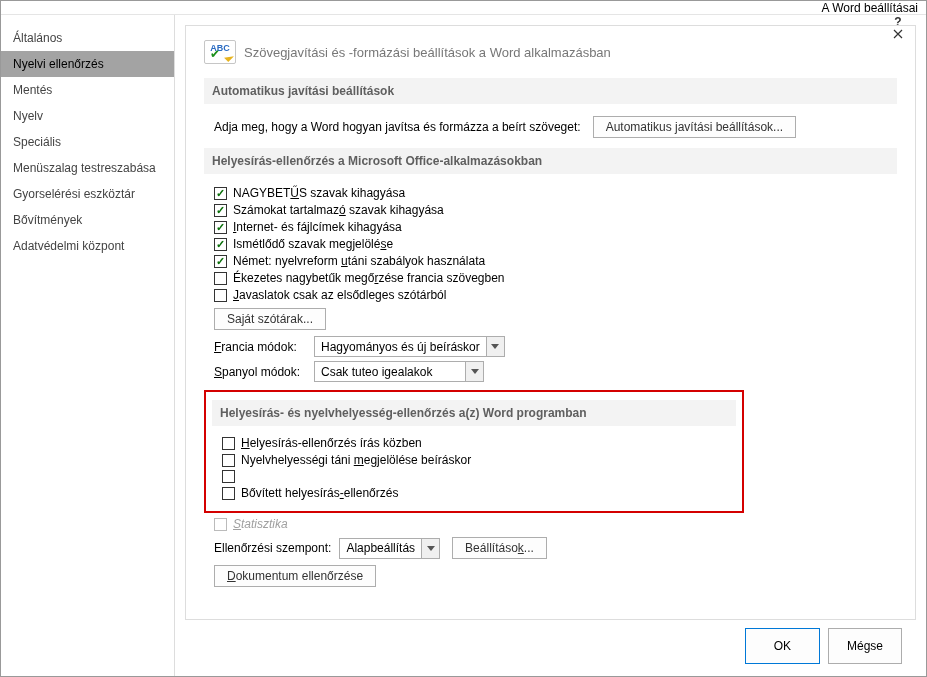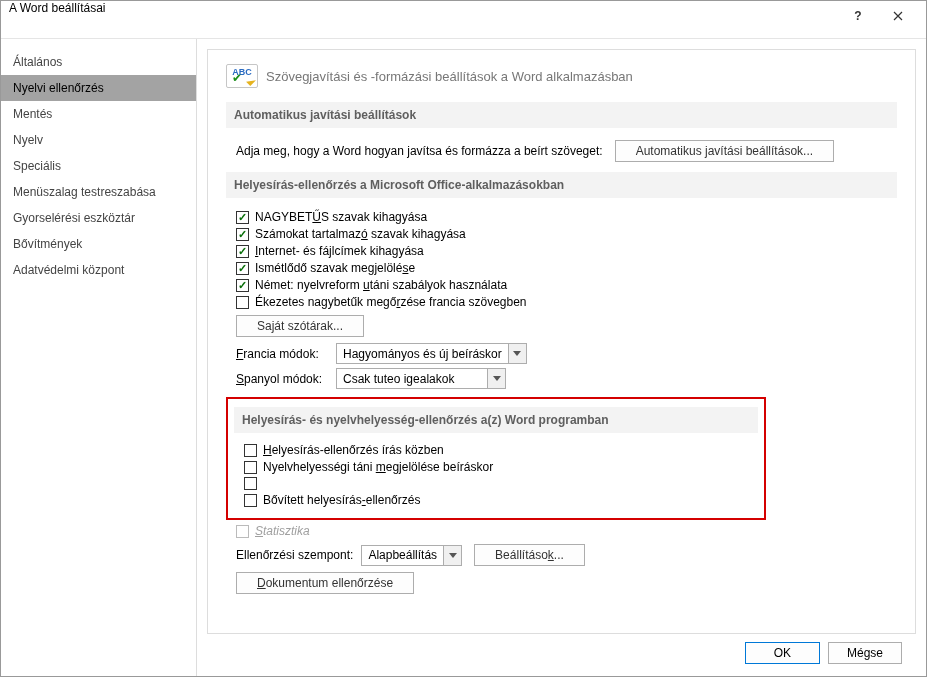--- a/index.html
+++ b/index.html
@@ -1,53 +1,53 @@
 <!DOCTYPE html>
 <html><head>
 <meta charset="utf-8">
 <style>
   * { box-sizing: border-box; font-family: "Segoe UI", Tahoma, sans-serif; font-size: 12px; }
   html, body { margin: 0; padding: 0; background: #fff; }
   .window { width: 927px; height: 677px; border: 1px solid #999; display: flex; flex-direction: column; background: #fff; position: relative; }
-  .titlebar { height: 38px; display: flex; align-items: flex-start; padding: 0 8px; border-bottom: 1px solid #e5e5e5; }
+  .titlebar { height: 14px; display: flex; align-items: flex-end; padding: 0 8px; border-bottom: 1px solid #e5e5e5; flex-direction: column; }
   .titlebar .title { flex: 1; }
   .titlebar .tb-btn { width: 40px; height: 30px; display: flex; align-items: center; justify-content: center; color: #333; cursor: default; }
   .titlebar .help { font-weight: bold; }
   .titlebar .close svg { width: 10px; height: 10px; }
   .body { flex: 1; display: flex; overflow: hidden; }
-  .sidebar { width: 196px; border-right: 1px solid #ddd; padding-top: 10px; background: #fff; }
+  .sidebar { width: 174px; border-right: 1px solid #ddd; padding-top: 10px; background: #fff; }
   .nav-item { padding: 6px 12px; color: #444; cursor: default; }
   .nav-item.selected { background: #a3a3a3; color: #000; }
   .content-wrap { flex: 1; padding: 10px 10px 0 10px; display: flex; flex-direction: column; overflow: hidden; }
   .content { flex: 1; border: 1px solid #ddd; padding: 14px 18px 10px 18px; overflow-y: auto; position: relative; }
   .header-row { display: flex; align-items: center; margin-bottom: 14px; }
   .header-icon { width: 32px; height: 24px; margin-right: 8px; background: #fff; border: 1px solid #c6c6c6; border-radius: 2px; display: flex; align-items: center; justify-content: center; position: relative; }
   .header-icon .abc { font-size: 9px; color: #2a6bc2; font-weight: bold; line-height: 1; position: absolute; top: 3px; }
   .header-icon .tick { position: absolute; bottom: 2px; left: 5px; color: #1a8f1a; font-size: 12px; }
   .header-icon .pen { position: absolute; bottom: 2px; right: 3px; width: 0; height: 0; border-left: 6px solid transparent; border-bottom: 8px solid #e6b31e; transform: rotate(45deg); }
   .header-text { color: #777; font-size: 13px; }
   .section-title { background: #f3f3f3; color: #5f5f5f; font-weight: 600; padding: 6px 8px; margin: 10px 0 12px 0; }
   .row { display: flex; align-items: center; margin: 4px 0; }
   .indent { margin-left: 10px; }
-  .btn { background: #fdfdfd; border: 1px solid #adadad; padding: 3px 20px; color: #333; cursor: default; }
+  .btn { background: #fdfdfd; border: 1px solid #adadad; padding: 3px 12px; color: #333; cursor: default; }
   .checkbox-row { display: flex; align-items: center; margin: 3px 0 3px 10px; }
   .checkbox-row.disabled { color: #a0a0a0; font-style: italic; }
   .cb { width: 13px; height: 13px; border: 1px solid #333; margin-right: 6px; display: inline-flex; align-items: center; justify-content: center; color: #0a6f0a; font-size: 11px; line-height: 1; background: #fff; }
   .cb.disabled { border-color: #bbb; }
   .cb.checked::after { content: "✓"; color: #0a6f0a; font-weight: bold; }
   .underline-key { text-decoration: underline; }
   .select { display: inline-flex; align-items: center; border: 1px solid #adadad; background: #fff; height: 21px; }
   .select .sel-text { padding: 0 6px; min-width: 150px; }
   .select .sel-btn { width: 18px; height: 19px; border-left: 1px solid #adadad; display: flex; align-items: center; justify-content: center; background: #f0f0f0; }
   .select .sel-btn svg { width: 8px; height: 5px; }
   .label-col { width: 100px; }
   .red-frame { border: 2px solid #d40000; padding: 4px 6px 8px 6px; margin: 8px 0 4px 0; width: 540px; }
   .red-frame .section-title { margin: 4px 0 10px 0; }
   .footer-row { padding: 8px 14px 12px 0; display: flex; justify-content: flex-end; gap: 8px; }
-  .btn-primary { background: #fdfdfd; border: 1px solid #0078d7; padding: 3px 28px; }
+  .btn-primary { background: #fdfdfd; border: 1px solid #0078d7; padding: 10px 28px; }
   .btn-secondary { background: #fdfdfd; border: 1px solid #adadad; padding: 3px 18px; }
   .small-select .sel-text { min-width: 80px; }
 </style>
 </head>
 <body>
 
 <div class="window">
   <div class="titlebar">
     <div class="title">A Word beállításai</div>
     <div class="tb-btn help">?</div>
@@ -111,20 +111,24 @@
           <span><span>Ismétlődő szavak megjelölé</span><span class="underline-key">s</span><span>e</span></span>
         </div>
         <div class="checkbox-row">
           <span class="cb checked"></span>
           <span><span>Német: nyelvreform </span><span class="underline-key">u</span><span>táni szabályok használata</span></span>
         </div>
         <div class="checkbox-row">
           <span class="cb"></span>
           <span><span>Ékezetes nagybetűk megő</span><span class="underline-key">r</span><span>zése francia szövegben</span></span>
         </div>
+        <div class="checkbox-row">
+          <span class="cb"></span>
+          <span><span></span><span class="underline-key">J</span><span>avaslatok csak az elsődleges szótárból</span></span>
+        </div>
 
         <div class="row indent" style="margin-top:6px">
           <button class="btn">Saját szótárak...</button>
         </div>
 
         <div class="row indent" style="margin-top:6px">
           <span class="label-col"><span></span><span class="underline-key">F</span><span>rancia módok:</span></span>
           <div class="select">
             <span class="sel-text">Hagyományos és új beíráskor</span>
             <span class="sel-btn">

